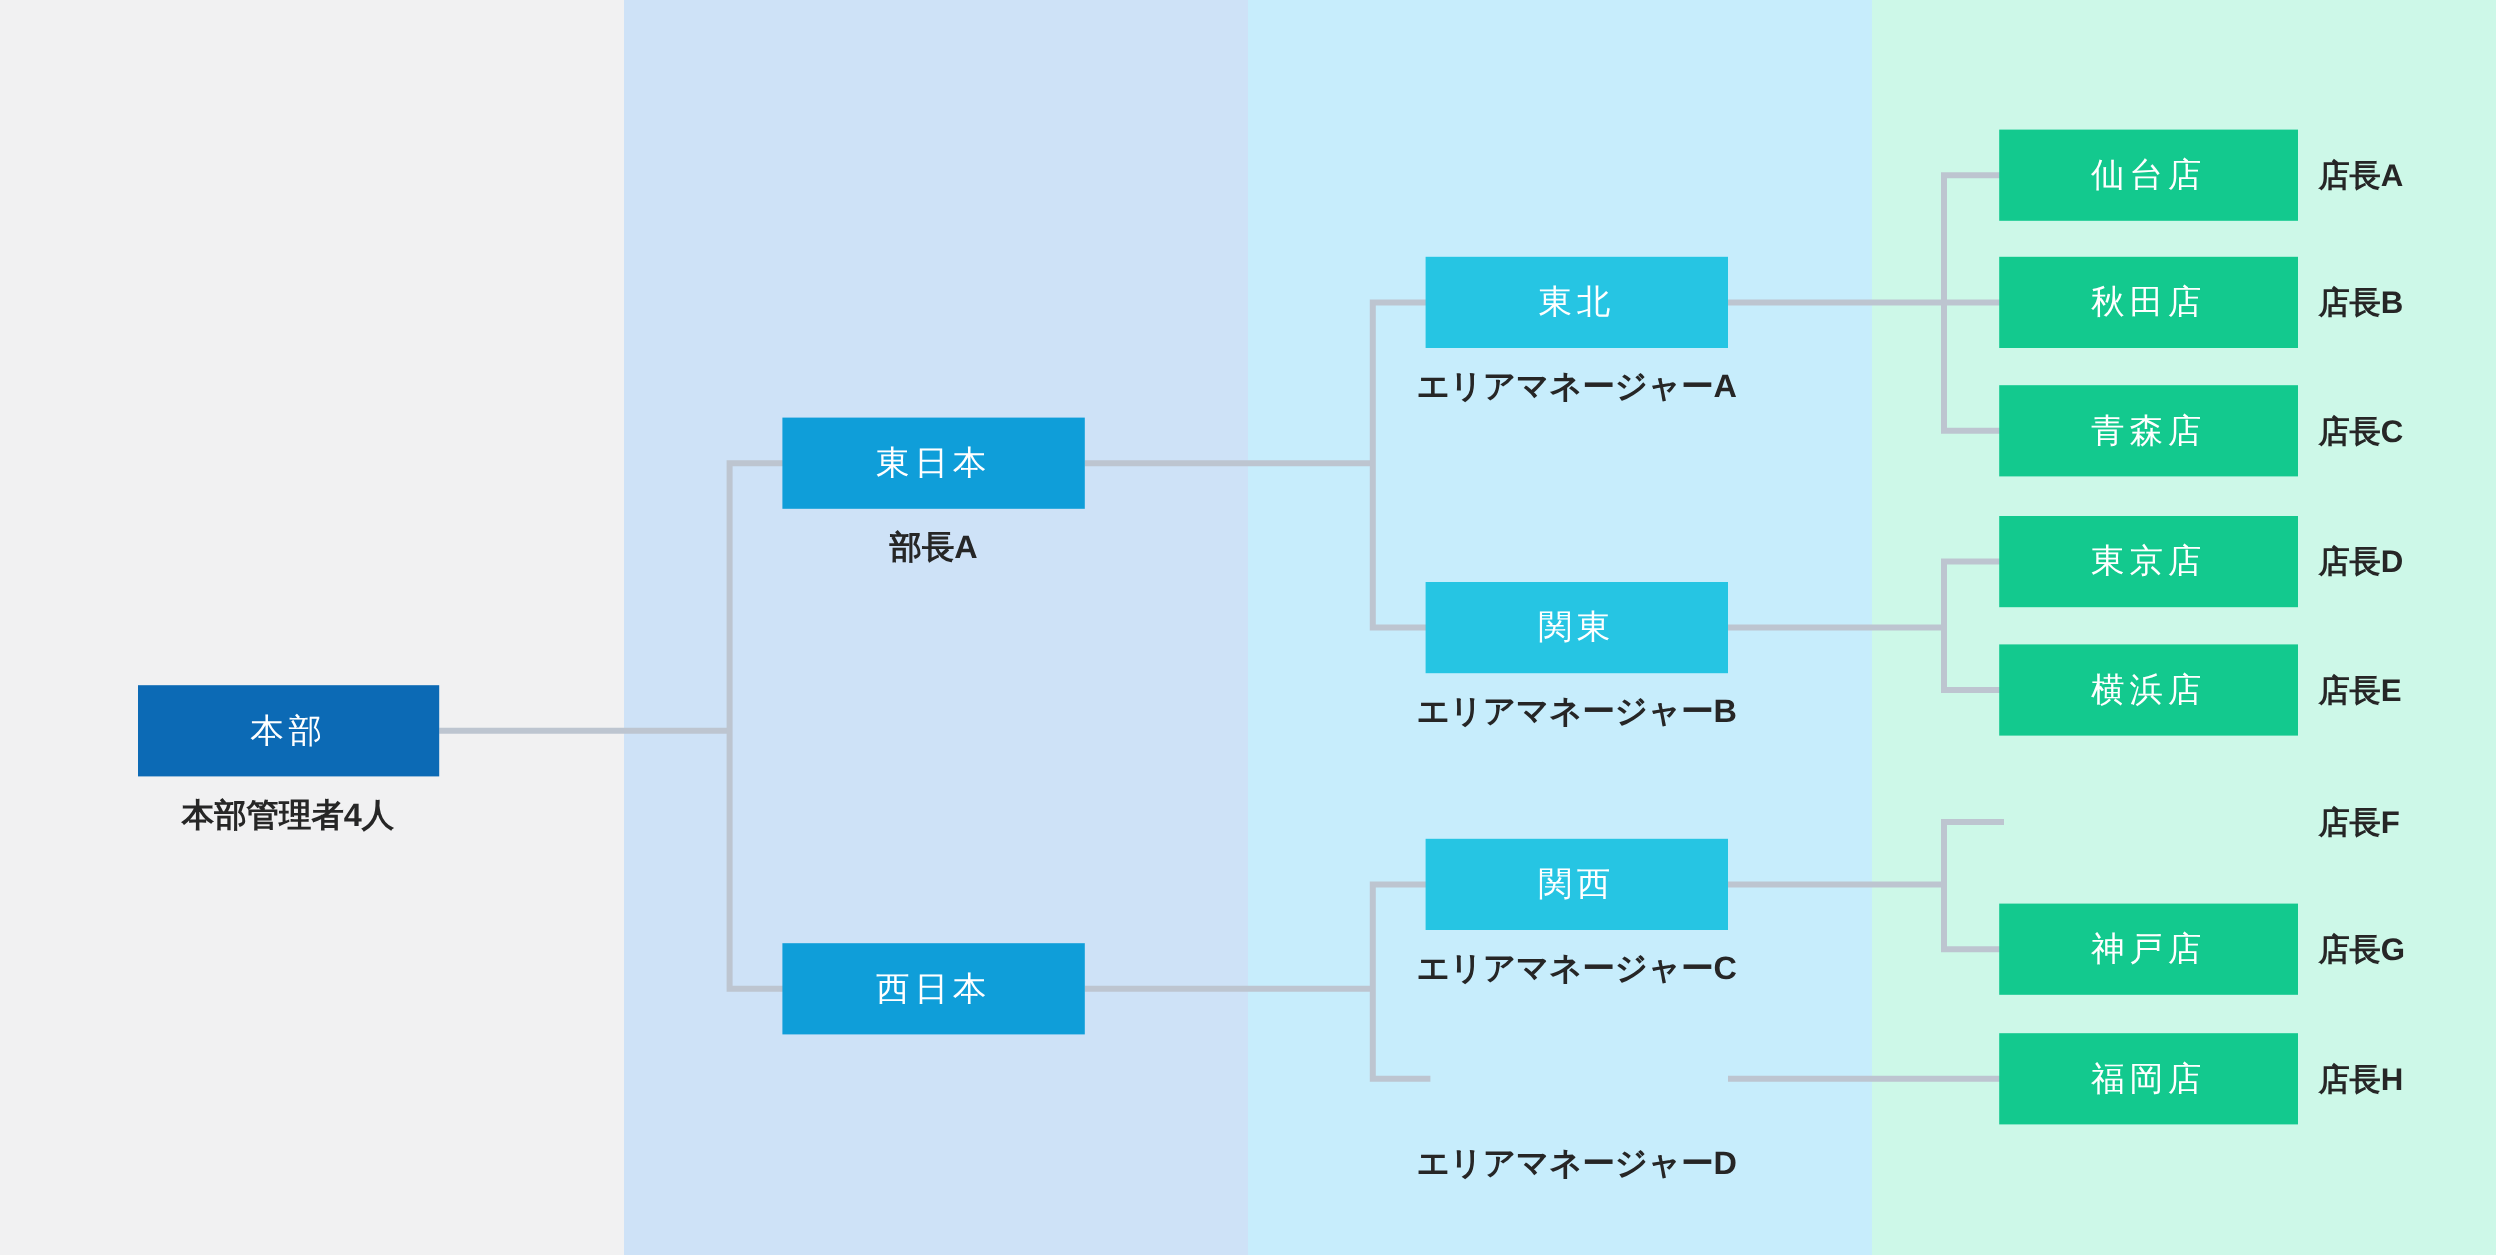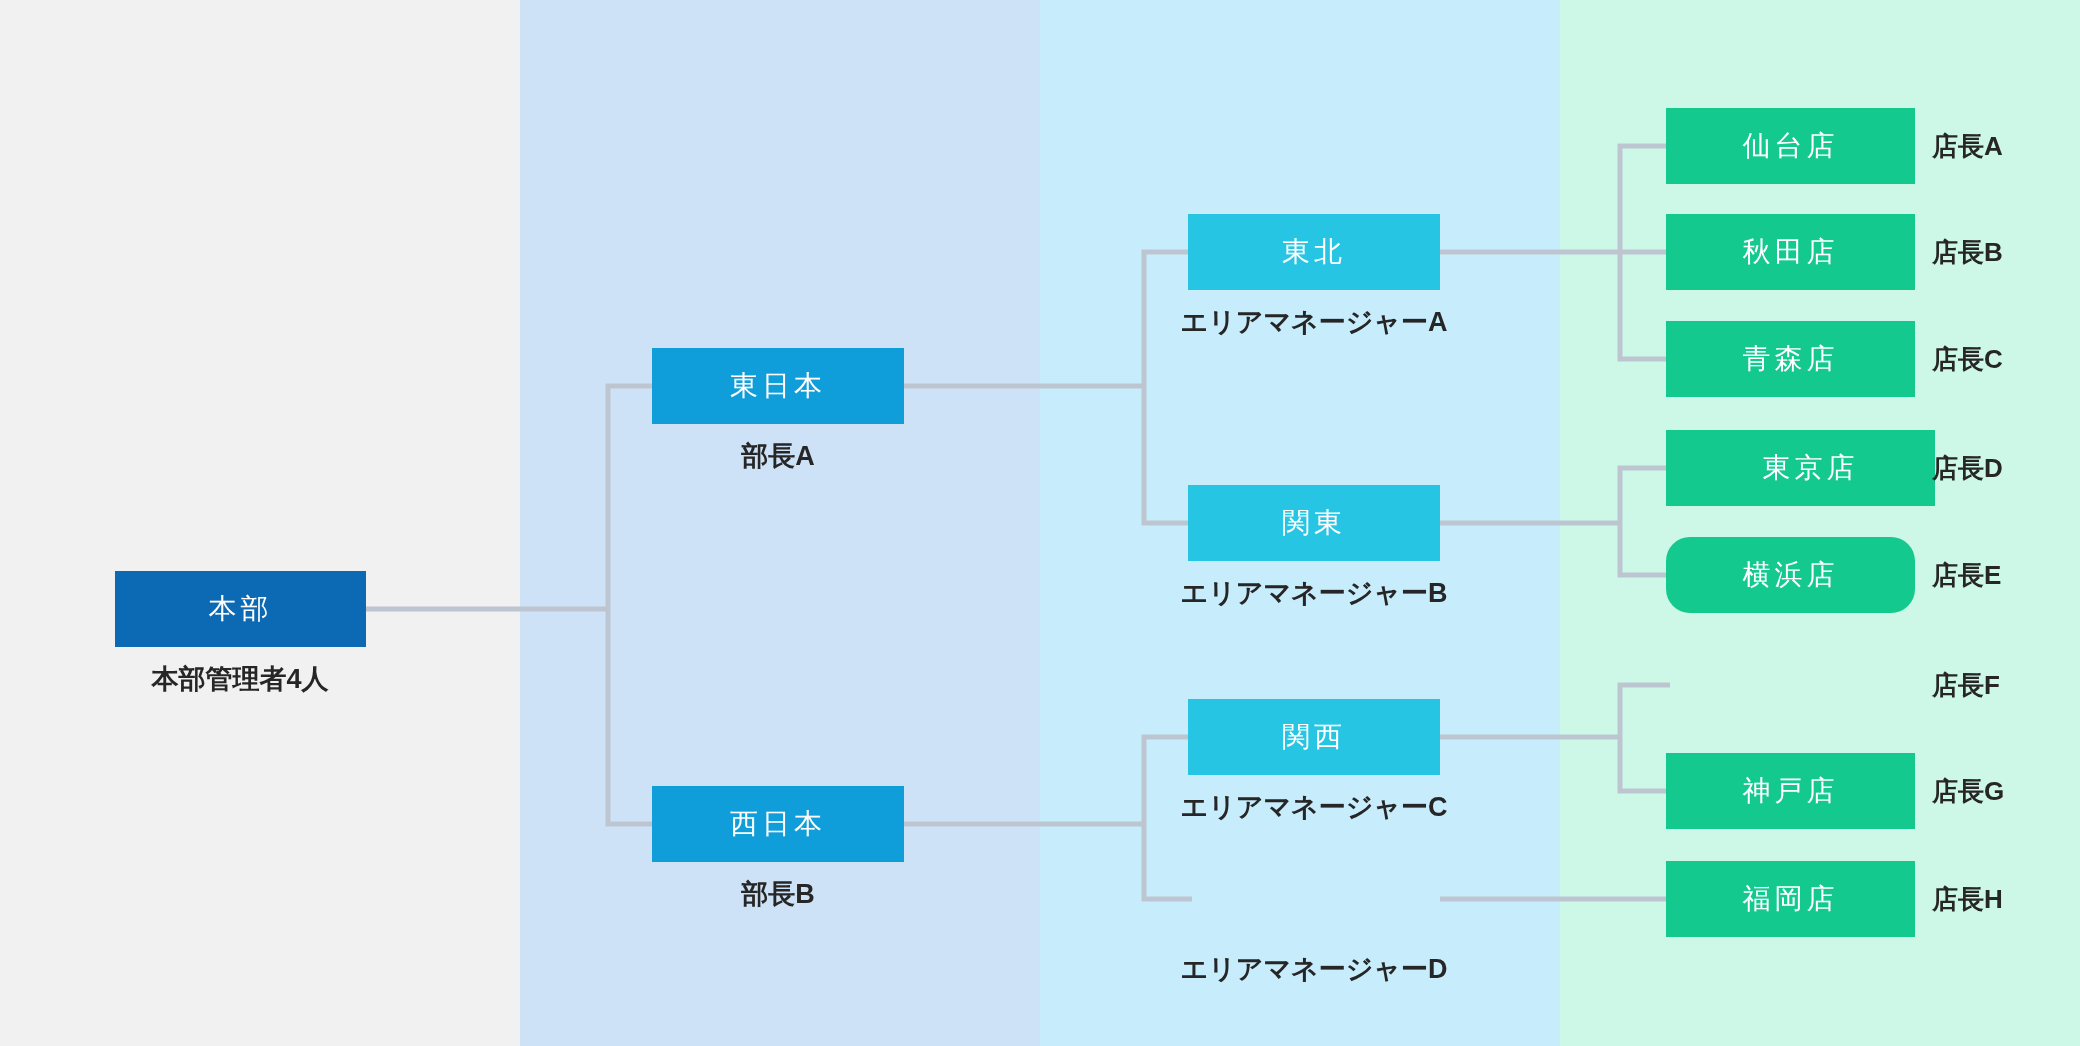--- a/index.html
+++ b/index.html
@@ -112,21 +112,20 @@
   <div class="caption" style="left:40px;top:661px;">本部管理者4人</div>
 
   <div class="node lv2" style="left:652px;top:348px;width:252px;height:76px;">
     <span class="node-label">東日本</span>
   </div>
   <div class="caption" style="left:578px;top:438px;">部長A</div>
 
   <div class="node lv2" style="left:652px;top:786px;width:252px;height:76px;">
     <span class="node-label">西日本</span>
   </div>
-  <div class="caption" style="left:578px;top:876px;">部長B</div>
 
   <div class="node lv3" style="left:1188px;top:214px;width:252px;height:76px;">
     <span class="node-label">東北</span>
   </div>
   <div class="caption" style="left:1114px;top:304px;">エリアマネージャーA</div>
 
   <div class="node lv3" style="left:1188px;top:485px;width:252px;height:76px;">
     <span class="node-label">関東</span>
   </div>
   <div class="caption" style="left:1114px;top:575px;">エリアマネージャーB</div>
@@ -146,26 +145,26 @@
   <div class="node lv4" style="left:1666px;top:214px;width:249px;height:76px;">
     <span class="node-label">秋田店</span>
   </div>
   <div class="manager-label" style="left:1932px;top:236px;">店長B</div>
 
   <div class="node lv4" style="left:1666px;top:321px;width:249px;height:76px;">
     <span class="node-label">青森店</span>
   </div>
   <div class="manager-label" style="left:1932px;top:343px;">店長C</div>
 
-  <div class="node lv4" style="left:1666px;top:430px;width:249px;height:76px;padding-left:20px;">
+  <div class="node lv4" style="left:1666px;top:430px;width:249px;height:76px;">
     <span class="node-label">東京店</span>
   </div>
   <div class="manager-label" style="left:1932px;top:452px;">店長D</div>
 
-  <div class="node lv4" style="left:1666px;top:537px;width:249px;height:76px;border-radius:24px;">
+  <div class="node lv4" style="left:1666px;top:537px;width:249px;height:76px;">
     <span class="node-label">横浜店</span>
   </div>
   <div class="manager-label" style="left:1932px;top:559px;">店長E</div>
 
   <div class="manager-label" style="left:1932px;top:669px;">店長F</div>
 
   <div class="node lv4" style="left:1666px;top:753px;width:249px;height:76px;">
     <span class="node-label">神戸店</span>
   </div>
   <div class="manager-label" style="left:1932px;top:775px;">店長G</div>

